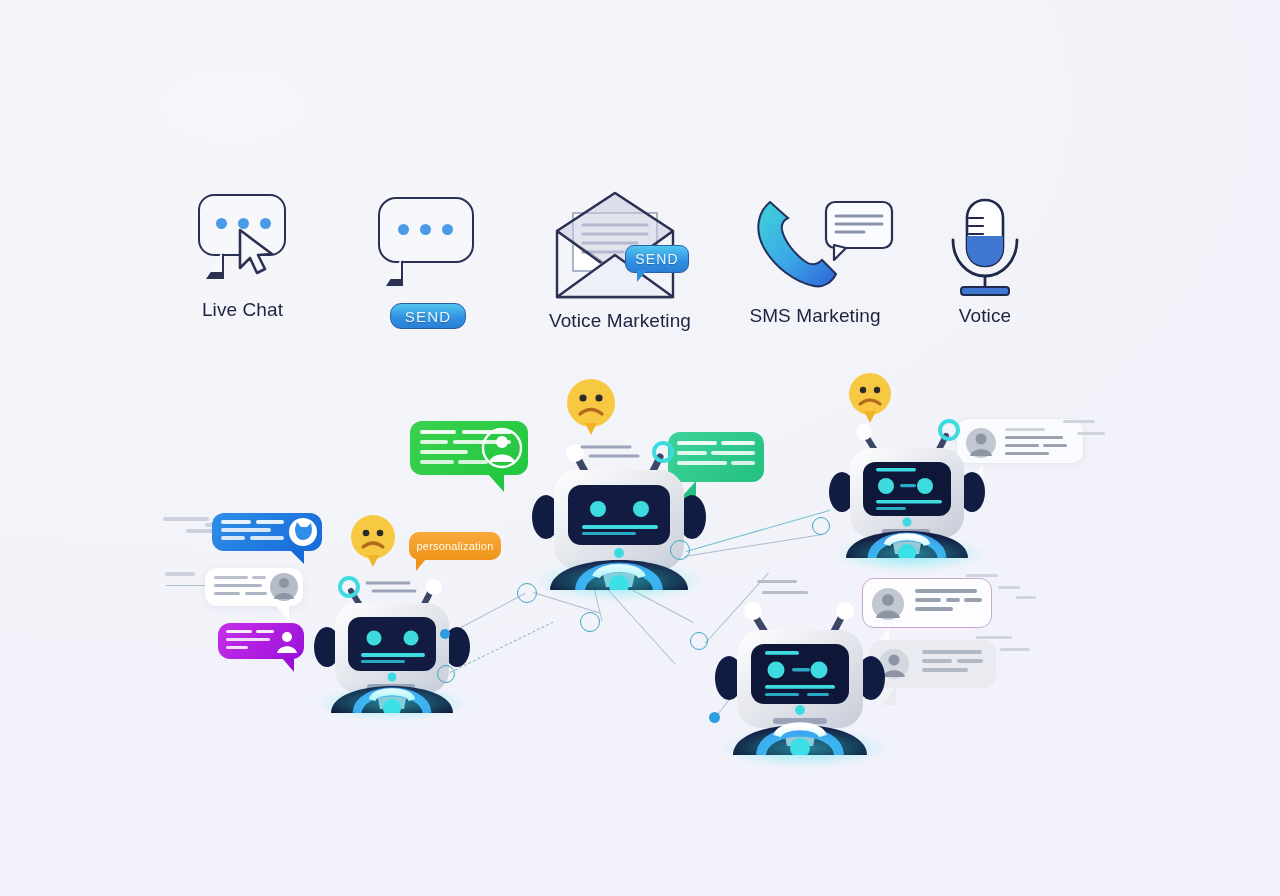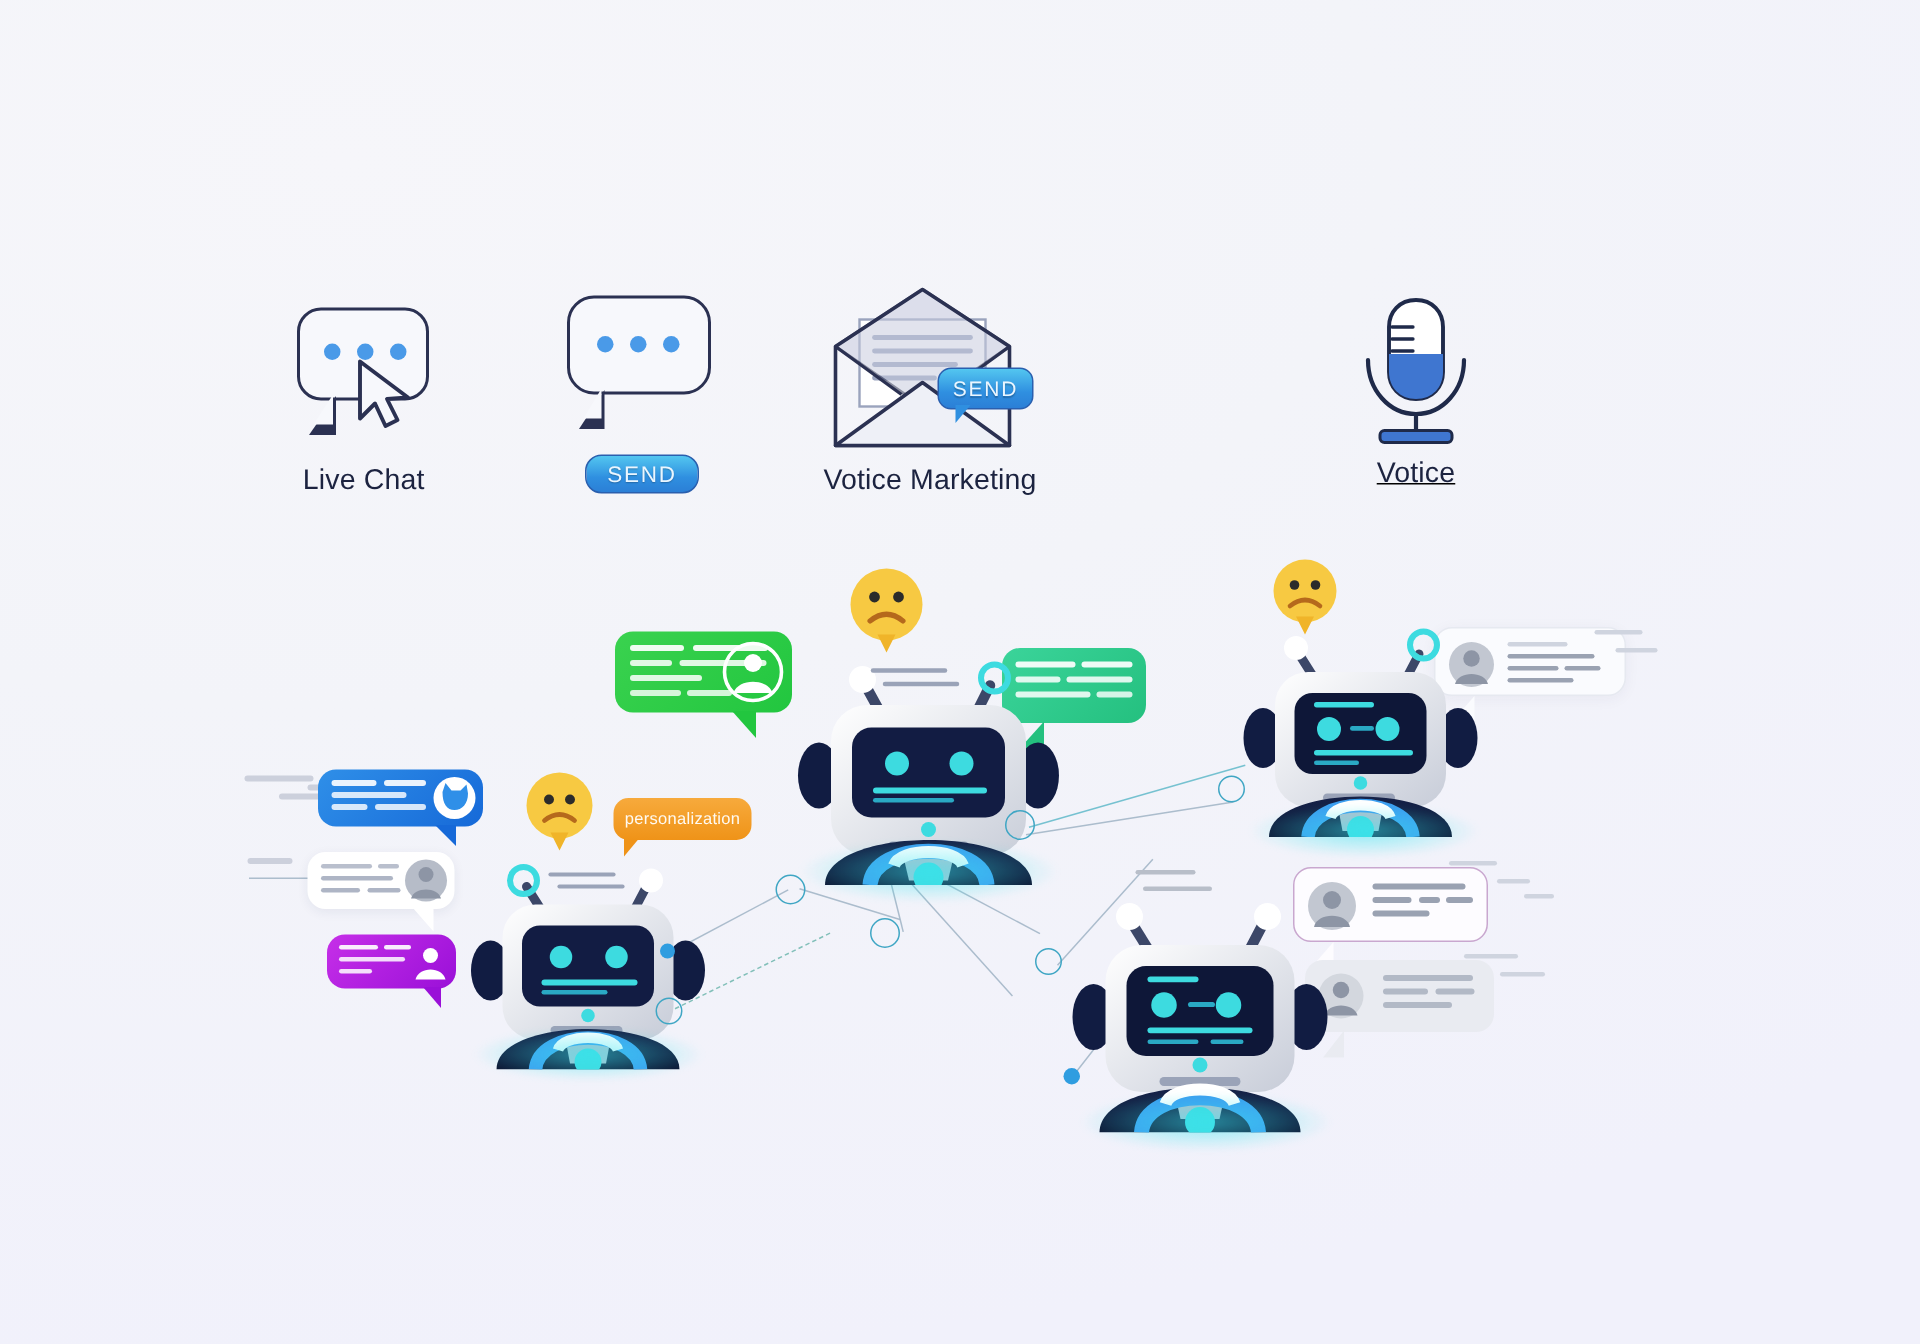--- a/index.html
+++ b/index.html
@@ -57,21 +57,21 @@
   .tagpill{
     position:absolute;border-radius:10px;display:flex;align-items:center;justify-content:center;
     font-size:11px;color:#fffaf2;letter-spacing:.2px;
   }
 </style>
 </head>
 <body>
 
 <div id="stage">
 
-  <div class="channel" style="left:170px;top:195px;width:145px;">
+  <div class="channel" style="left:170px;top:184px;width:145px;">
     <div class="art">
       <div class="bubble-outline" style="left:28px;top:10px;width:88px;height:62px;"></div>
       <div class="bubble-tail" style="left:36px;top:69px;border-width:0 0 26px 18px;border-color:transparent transparent #2b3152 transparent;"></div>
       <div class="bubble-tail" style="left:39px;top:68px;border-width:0 0 20px 13px;border-color:transparent transparent #f7f8fc transparent;"></div>
       <div class="dot3" style="left:46px;top:34px;">
           <i></i>
           <i></i>
           <i></i>
         </div>
       <svg class="cursor" style="left:64px;top:42px;" width="44" height="52" viewBox="0 0 44 52">
@@ -110,22 +110,44 @@
         <path d="M12 112 L70 70 L128 112 Z" fill="#eef0f7" stroke="#2b3152" stroke-width="2.4" stroke-linejoin="round"></path>
         <path d="M12 46 L56 78" fill="none" stroke="#2b3152" stroke-width="2.2"></path>
         <path d="M128 46 L84 78" fill="none" stroke="#2b3152" stroke-width="2.2"></path>
       </svg>
     </div>
     <div class="sendpill" style="left:80px;top:60px;width:62px;height:26px;border-radius:9px;font-size:14px;">SEND</div>
     <div class="bubble-tail" style="left:92px;top:85px;border-width:12px 10px 0 0;border-color:#2f8fe0 transparent transparent transparent;"></div>
     <div class="cap" style="margin-top:10px;">Votice Marketing</div>
   </div>
 
-
-  <div class="channel" style="left:884px;top:190px;width:120px;text-decoration:underline;">
+  <div class="channel" style="left:740px;top:190px;width:150px;">
+    <div class="art">
+      <svg width="160" height="112" viewBox="0 0 160 112">
+        <defs>
+          <linearGradient id="ph" x1="0" y1="0" x2="1" y2="1">
+            <stop offset="0%" stop-color="#3fd4d8"></stop>
+              <stop offset="55%" stop-color="#3aa6e8"></stop>
+              <stop offset="100%" stop-color="#2f62d8"></stop>
+          </linearGradient>
+        </defs>
+        <path d="M30 12 C18 22 14 40 24 58 C34 76 54 92 74 96 C84 98 92 92 96 84 L82 70 C78 74 72 76 66 72 C54 64 44 50 42 40 C41 34 44 30 48 28 Z" fill="url(#ph)" stroke="#22305c" stroke-width="2"></path>
+        <rect x="86" y="12" width="66" height="46" rx="9" fill="#fbfcff" stroke="#2b3152" stroke-width="2.2"></rect>
+        <g stroke="#8a93ab" stroke-width="3" stroke-linecap="round">
+          <line x1="96" y1="26" x2="142" y2="26"></line>
+          <line x1="96" y1="34" x2="142" y2="34"></line>
+          <line x1="96" y1="42" x2="124" y2="42"></line>
+        </g>
+        <path d="M94 55 L94 70 L106 58 Z" fill="#fbfcff" stroke="#2b3152" stroke-width="2.2" stroke-linejoin="round"></path>
+      </svg>
+    </div>
+    <div class="cap">SMS Marketing</div>
+  </div>
+
+  <div class="channel" style="left:925px;top:190px;width:120px;">
     <div class="art">
       <svg width="120" height="112" viewBox="0 0 120 112">
         <path d="M60 10 C49 10 42 18 42 28 L42 58 C42 68 49 76 60 76 C71 76 78 68 78 58 L78 28 C78 18 71 10 60 10 Z" fill="#ffffff" stroke="#1f2a4a" stroke-width="2.6"></path>
         <path d="M42 46 L78 46 L78 58 C78 68 71 76 60 76 C49 76 42 68 42 58 Z" fill="#3f76d0"></path>
         <g stroke="#1f2a4a" stroke-width="2.2" stroke-linecap="round">
           <line x1="44" y1="28" x2="58" y2="28"></line>
           <line x1="44" y1="36" x2="58" y2="36"></line>
           <line x1="44" y1="44" x2="58" y2="44"></line>
         </g>
         <path d="M28 50 C28 70 42 86 60 86 C78 86 92 70 92 50" fill="none" stroke="#1f2a4a" stroke-width="2.8" stroke-linecap="round"></path>

